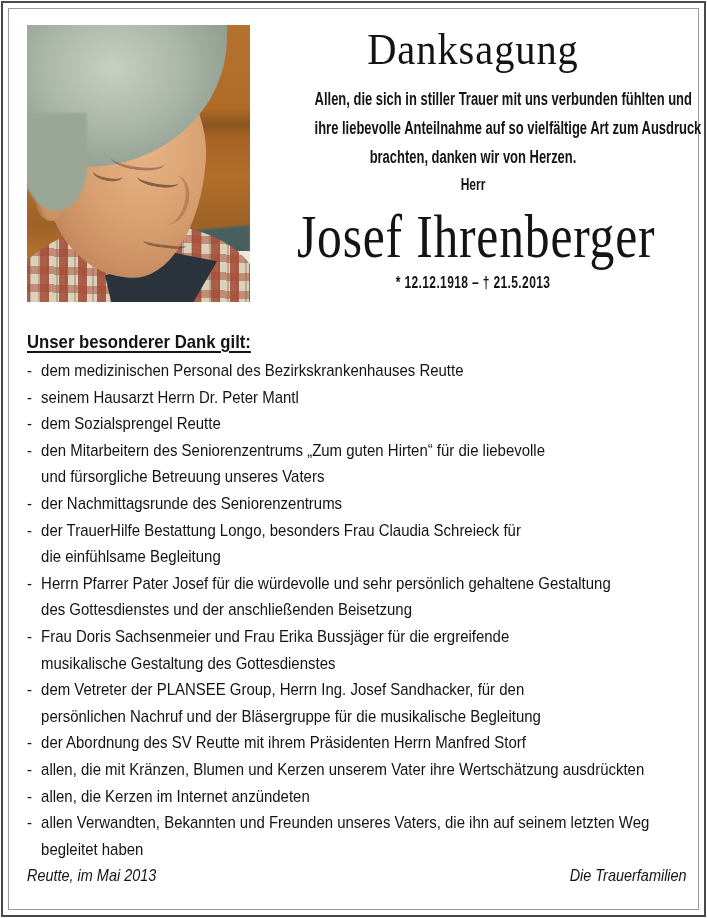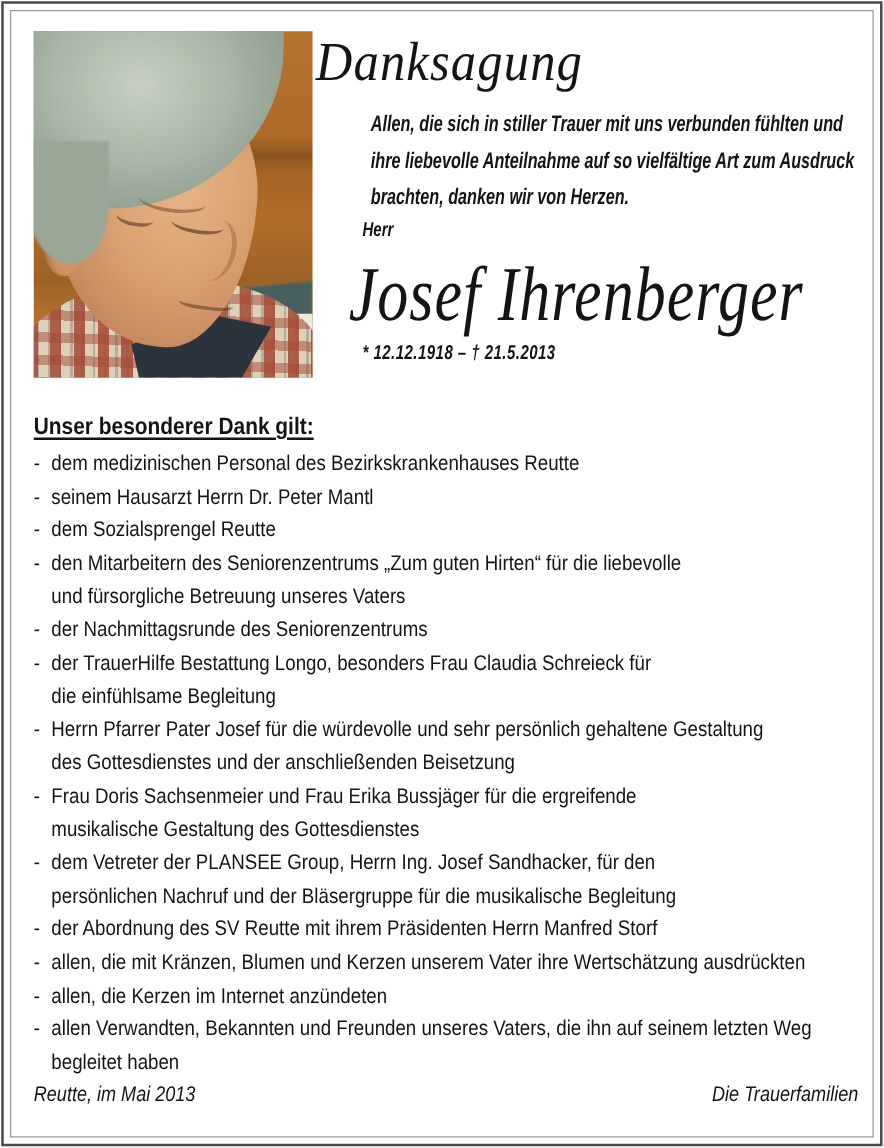--- a/index.html
+++ b/index.html
@@ -45,21 +45,21 @@
   .ph-eye-l { position:absolute; left:66px; top:142px; width:30px; height:11px;
     border-bottom:3px solid rgba(70,45,30,.55); border-radius:50%; transform:rotate(10deg); }
   .ph-eye-r { position:absolute; left:110px; top:147px; width:42px; height:12px;
     border-bottom:3px solid rgba(70,45,30,.6); border-radius:50%; transform:rotate(9deg); }
   .ph-nose { position:absolute; left:126px; top:150px; width:32px; height:50px;
     border-right:4px solid rgba(140,85,50,.4); border-radius:0 60% 80% 50%; transform:rotate(7deg); }
   .ph-mouth { position:absolute; left:116px; top:210px; width:44px; height:10px;
     border-bottom:3px solid rgba(80,45,30,.5); border-radius:40%; transform:rotate(7deg); }
 
   
-  .header-col { position:absolute; left:235px; top:25px; width:440px; height:285px; text-align:left;font-style:italic; }
+  .header-col { position:absolute; left:253px; top:25px; width:440px; height:285px; text-align:center; }
   .title { position:absolute; top:0; left:0; right:0;
     font-family:"Liberation Serif", serif; font-size:44px; line-height:50px; letter-spacing:1px;
     transform:scaleX(.92); transform-origin:50% 0; white-space:nowrap; }
   .intro { position:absolute; top:60px; left:0; right:0; font-size:18px; font-weight:700;
     line-height:29px; transform:scaleX(.72); transform-origin:50% 0; }
   .intro div { white-space:nowrap; }
   .salutation { position:absolute; top:151px; left:0; right:0; font-size:16px; font-weight:700;
     transform:scaleX(.75); transform-origin:50% 0; }
   .name { position:absolute; top:178px; left:0; right:0;
     font-family:"Liberation Serif", serif; font-size:62px; line-height:66px; letter-spacing:1px;

